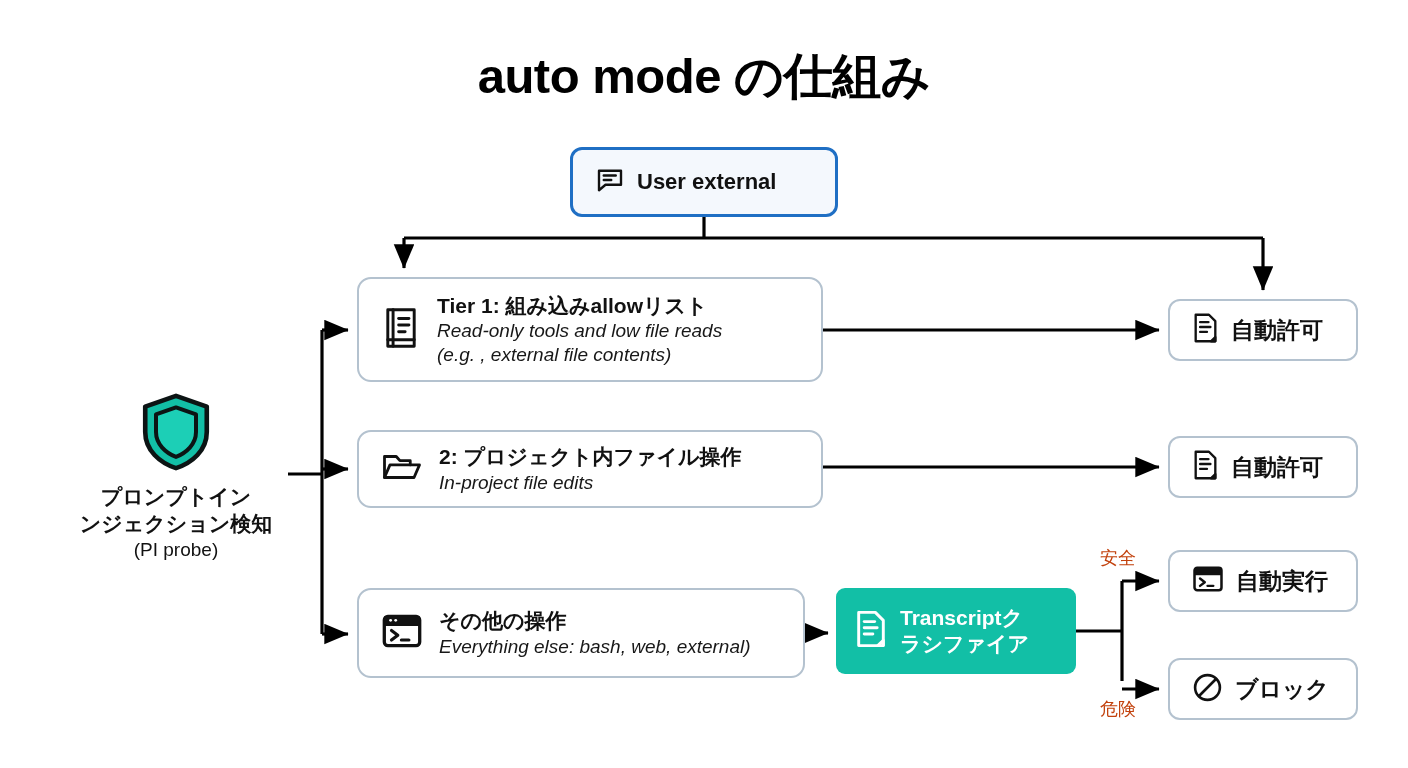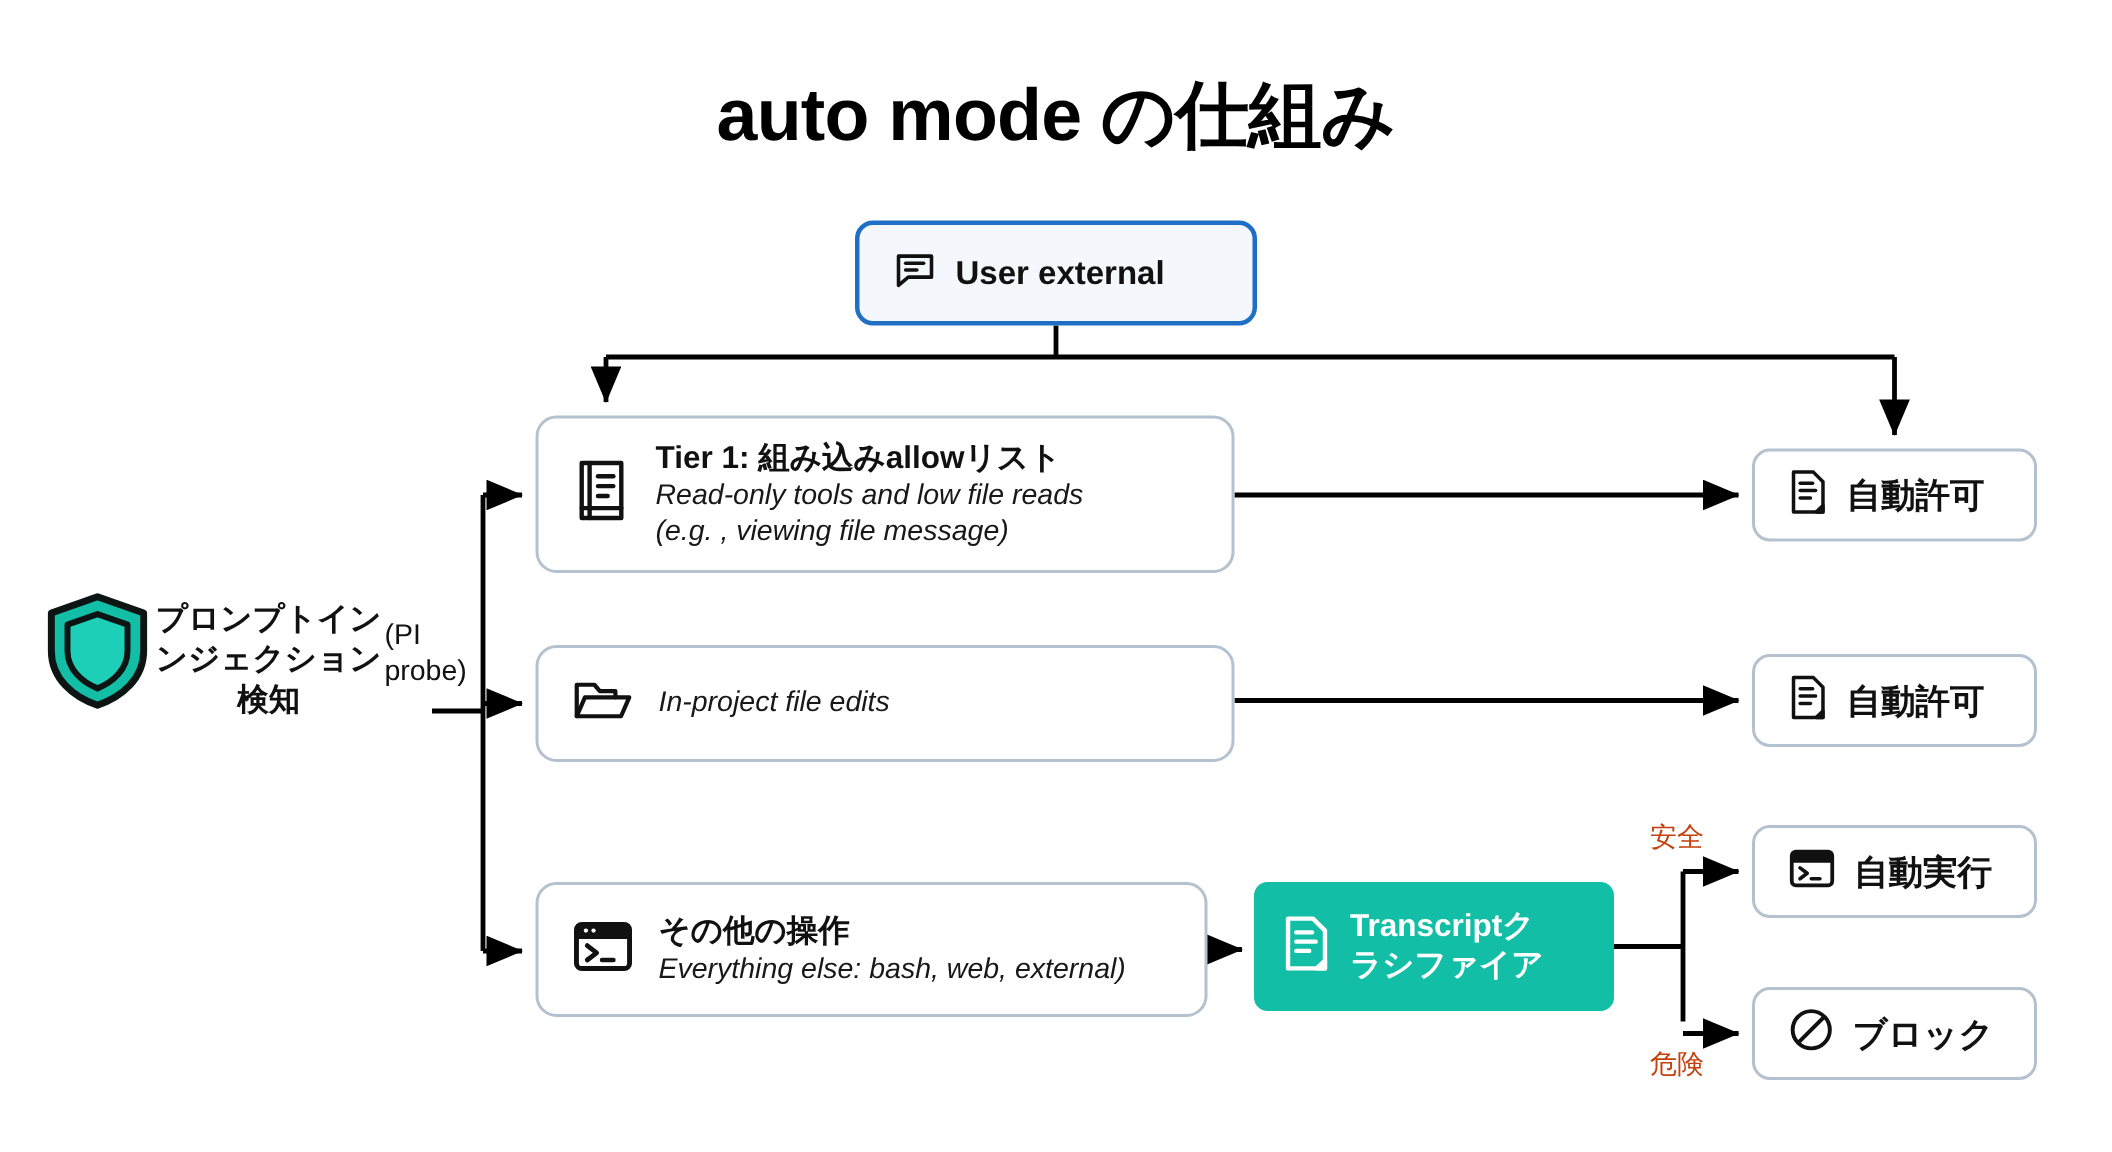--- a/index.html
+++ b/index.html
@@ -131,21 +131,21 @@
     color: #111;
   }
 
   
   #pi-probe {
     position: absolute;
     left: 28px;
     top: 392px;
     width: 296px;
     display: flex;
-    flex-direction: row;
+    flex-direction: column;
     align-items: center;
   }
   #pi-probe .pi-caption {
     margin-top: 8px;
     text-align: center;
     font-size: 21px;
     font-weight: 700;
     line-height: 1.28;
     color: #111;
   }
@@ -240,32 +240,33 @@
         <line x1="7.6" y1="2.5" x2="7.6" y2="27.5"></line>
         <line x1="11.4" y1="8.5" x2="18.4" y2="8.5"></line>
         <line x1="11.4" y1="13" x2="18.4" y2="13"></line>
         <line x1="11.4" y1="17.5" x2="15.8" y2="17.5"></line>
         <line x1="4" y1="23" x2="22" y2="23"></line>
       </svg>
     </span>
     <div class="tier-text">
       <div class="tier-title">Tier 1: 組み込みallowリスト</div>
       <div class="tier-sub">Read-only tools and low file reads</div>
-      <div class="tier-sub">(e.g. , viewing file message)</div>
+      <div class="tier-sub">(e.g. , external file contents)</div>
     </div>
   </div>
 
   <div class="node tier-box" id="tier2-box">
     <span class="ico">
       <svg width="42" height="38" viewBox="0 0 30 26" fill="none" stroke="#111111" stroke-width="2" stroke-linecap="round" stroke-linejoin="round">
         <path d="M2.5 20.5V5.5h8.4l2.6 3h7.4v3"></path>
         <path d="M2.5 20.5 L6.4 11.5 H27.5 L23.6 20.5 Z"></path>
       </svg>
     </span>
     <div class="tier-text">
+      <div class="tier-title">2: プロジェクト内ファイル操作</div>
       <div class="tier-sub">In-project file edits</div>
     </div>
   </div>
 
   <div class="node tier-box" id="tier3-box">
     <span class="ico">
       <svg width="42" height="40" viewBox="0 0 28 26" fill="none">
         <rect x="2.2" y="3.2" width="23.6" height="19.6" rx="2.4" fill="none" stroke="#111111" stroke-width="2.2"></rect>
         <path d="M2.2 8.6 H25.8" stroke="#111111" stroke-width="2.2"></path>
         <rect x="2.2" y="3.2" width="23.6" height="5.4" fill="#111111"></rect>

